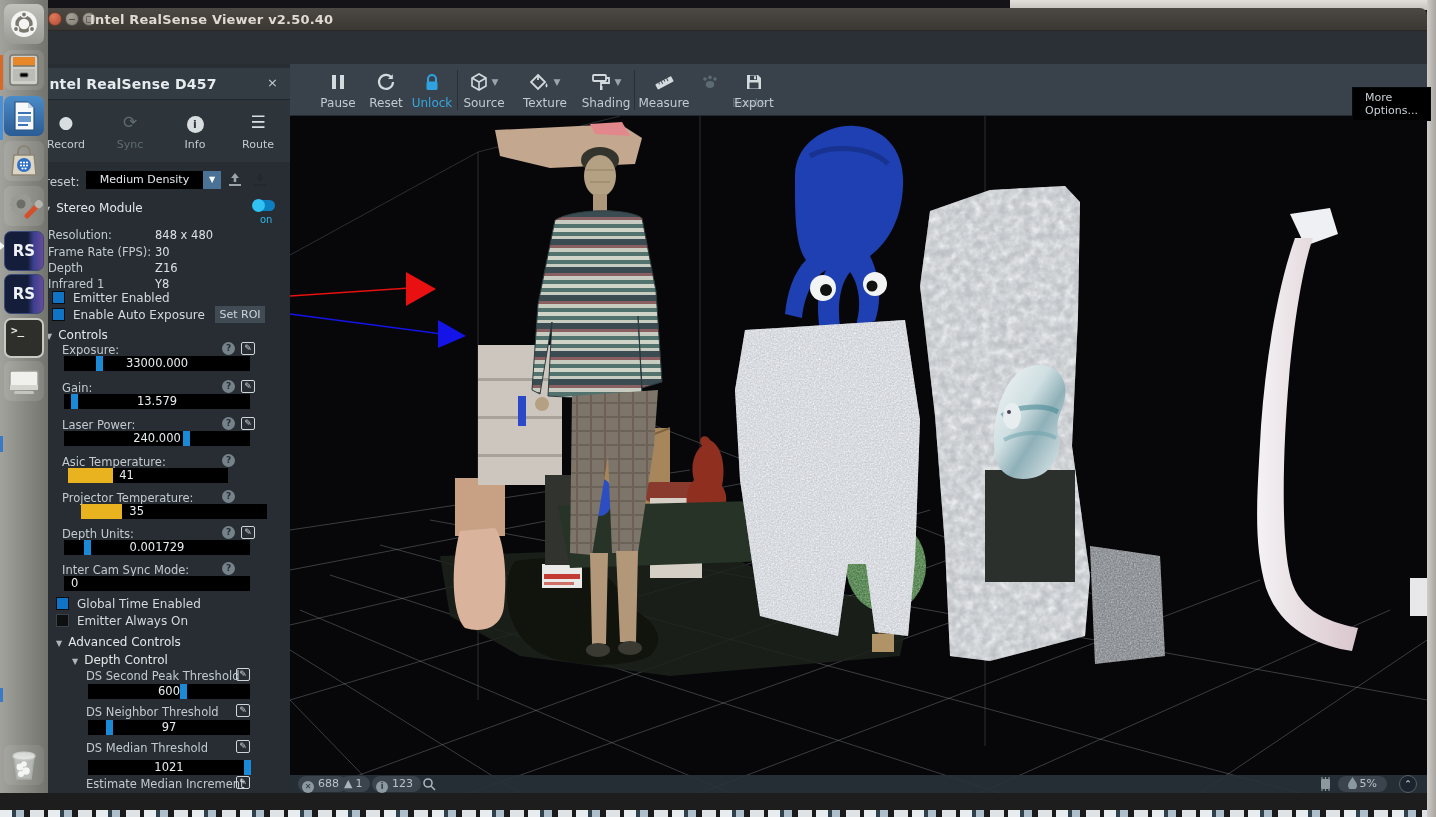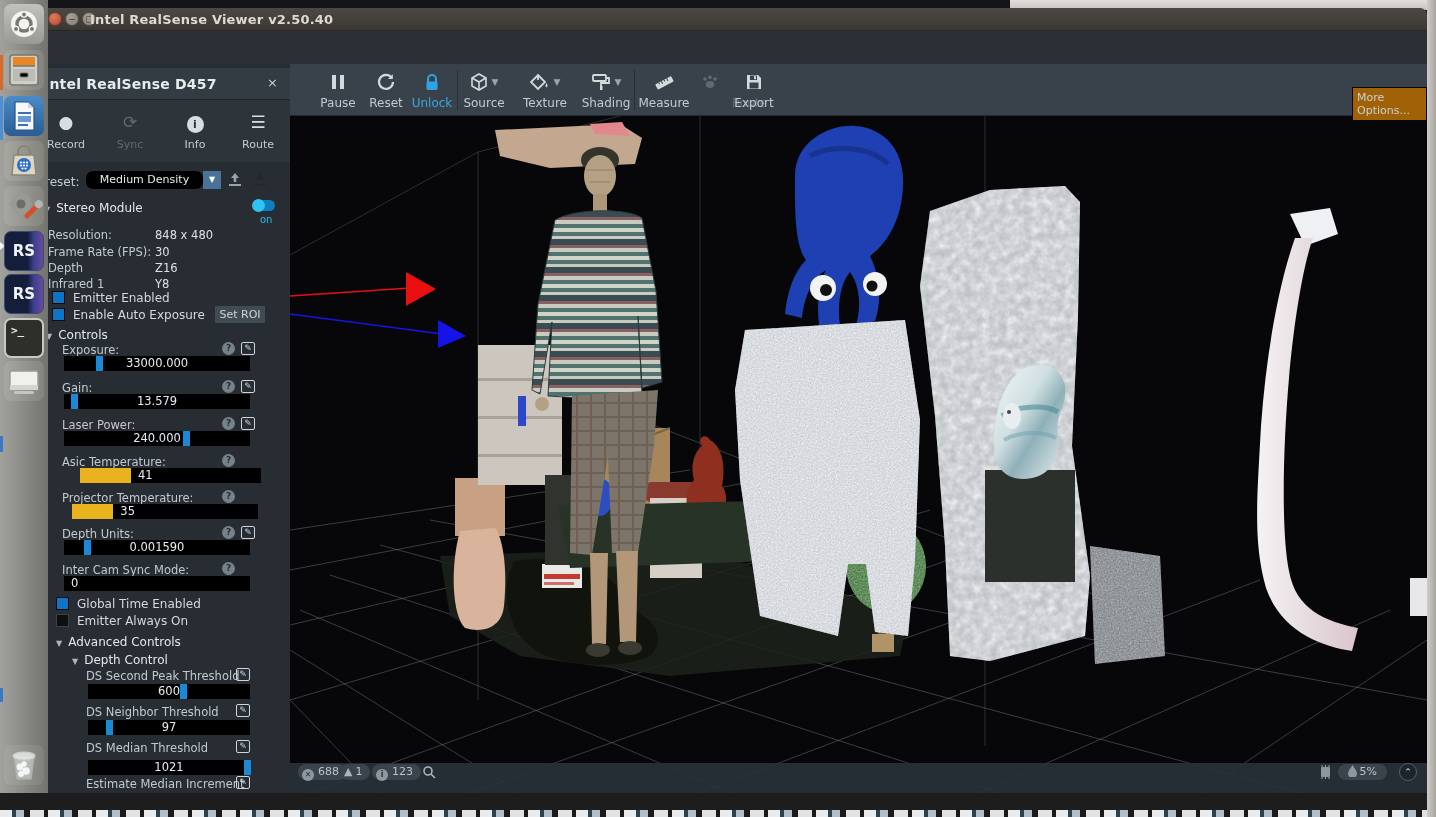--- a/index.html
+++ b/index.html
@@ -37,35 +37,35 @@
   
   .toolbar { position:absolute; left:270px; top:33px; width:1137px; height:52px; background:#39424b; border-bottom:1px solid #222930; }
   .tbtn { position:absolute; top:5px; width:52px; text-align:center; cursor:pointer; }
   .tbtn .ticon { height:26px; display:flex; align-items:center; justify-content:center; }
   .tbtn .tlabel { font-size:12px; color:#c3cbd1; margin-top:1px; }
   .tbtn.blue .tlabel { color:#35a7e0; }
   .tbtn.disabled .tlabel { color:#5d6a72;padding-left:48px; }
   .tsep { position:absolute; top:6px; width:1px; height:40px; background:#272e35; }
   .chev { position:absolute; font-size:9px; color:#9aa5ab; top:8px; }
 
-  .tooltip { position:absolute; left:1332px; top:56px; background:#a16207; border:1px solid #06090b; color:#c8cfd4; font-size:11px; padding:3px 4px; z-index:40; }
+  .tooltip { position:absolute; left:1332px; top:56px; background:#000000; border:1px solid #06090b; color:#c8cfd4; font-size:11px; padding:3px 12px; z-index:40; }
 
   
   .panel { position:absolute; left:0; top:33px; width:270px; bottom:0; background:#272d32; overflow:hidden; }
   .panel .ph { position:absolute; left:0; top:4px; width:100%; height:32px; background:#333c43; border-bottom:1px solid #1f252a; }
   .ph .pname { position:absolute; left:24px; top:8px; font-size:14px; color:#e6ebee; font-weight:bold; letter-spacing:.2px; }
   .ph .pclose { position:absolute; right:12px; top:7px; font-size:13px; color:#c3ccd2; cursor:pointer; }
   .actions { position:absolute; left:0; top:36px; width:100%; height:62px; background:#2d343a; }
   .act { position:absolute; top:10px; width:60px; text-align:center; cursor:pointer; }
   .act .aicon { height:24px; font-size:17px; color:#d8dde0; line-height:24px; }
   .act .albl { font-size:11px; color:#c3cbd1; margin-top:4px; }
   .act.disabled .aicon, .act.disabled .albl { color:#5f6c74; }
 
   .preset-label { position:absolute; left:18px; top:111px; font-size:12px; color:#c3cbd1; }
-  .preset-box { position:absolute; left:66px; top:107px; width:117px; height:18px; background:#000; color:#e6eaec; font-size:11px; text-align:center; line-height:18px; cursor:pointer;border-radius:7px; }
+  .preset-box { position:absolute; left:66px; top:107px; width:117px; height:18px; background:#000; color:#e6eaec; font-size:11px; text-align:center; line-height:18px; cursor:pointer; }
   .preset-arrow { position:absolute; left:183px; top:107px; width:18px; height:18px; background:#4a7296; color:#fff; font-size:8px; text-align:center; line-height:18px; cursor:pointer; }
   .mini-ic { position:absolute; top:107px; width:18px; height:18px; cursor:pointer; }
 
   .sec-caret { font-size:8px; color:#aeb6bc; margin-right:6px; }
   .stereo-hdr { position:absolute; left:24px; top:137px; font-size:12px; color:#e2e7ea; }
   .toggle { position:absolute; left:233px; top:136px; width:22px; height:11px; border-radius:6px; background:#0d7fbf; cursor:pointer; }
   .toggle .knob { position:absolute; left:-1px; top:-1px; width:13px; height:13px; border-radius:50%; background:#2fc2f2; }
   .toggle-on { position:absolute; left:240px; top:150px; font-size:10px; color:#2eb6e8; }
 
   .inforow { position:absolute; left:28px; font-size:11.5px; color:#c3cbd1; }
@@ -83,21 +83,21 @@
   .slider .sval { position:absolute; width:100%; text-align:center; font-size:11.5px; color:#e8ecee; line-height:15px; }
   .slider .handle { position:absolute; top:0; width:7px; height:15px; background:#1a8ad6; }
   .bar { position:absolute; height:15px; background:#000; }
   .bar .fill { position:absolute; left:0; top:0; height:15px; background:#e9b31f; }
   .bar .bval { position:absolute; font-size:11.5px; color:#e8ecee; line-height:15px; }
   .tinput { position:absolute; height:15px; background:#000; color:#e8ecee; font-size:11.5px; line-height:15px; padding-left:7px; }
   .sechdr { position:absolute; font-size:12px; color:#e2e7ea; }
 
   
   .scene { position:absolute; left:270px; top:85px; width:1137px; height:677px; background:#07070a; overflow:hidden; cursor:grab; }
-  .vp-status { position:absolute; left:270px; bottom:0; width:1137px; height:30px; background:rgba(40,49,57,.92); }
+  .vp-status { position:absolute; left:270px; bottom:0; width:1137px; height:18px; background:rgba(40,49,57,.92); }
   .badge { position:absolute; top:1px; height:16px; border-radius:8px; background:#3b444d; color:#b9c2c9; font-size:11px; line-height:16px; padding:0 8px 0 4px; }
   .badge .bic { display:inline-block; width:12px; height:12px; border-radius:50%; background:#8d99a1; color:#2c343c; font-size:8px; font-weight:bold; text-align:center; line-height:12px; margin-right:4px; vertical-align:-2px; }
   .warnic { color:#aab4bb; font-size:11px; margin-right:3px; }
   .upbtn { position:absolute; right:10px; top:0; width:18px; height:18px; border-radius:50%; background:#1b232c; border:1px solid #56606a; color:#e8edf0; font-size:9px; text-align:center; line-height:16px; cursor:pointer; }
 
   
   #dock { position:absolute; left:0; top:0; width:48px; height:793px; background:linear-gradient(90deg,#a2a29c,#73736d); z-index:50; }
   .dicon { position:absolute; left:4px; width:40px; height:40px; border-radius:7px; cursor:pointer; }
   .pip { position:absolute; left:0; width:0; height:0; border-left:5px solid #f2f4f2; border-top:4px solid transparent; border-bottom:4px solid transparent; }
   .sliver { position:absolute; left:0; width:3px; }
@@ -302,37 +302,37 @@
         <div class="ctl-label" style="left:42px; top:354px">Laser Power:</div>
         <div class="help" style="left:202px; top:353px">?</div>
         <div class="edit" style="left:221px; top:353px">✎</div>
         <div class="slider" style="left:44px; top:367px; width:186px">
           <div class="sval">240.000</div>
             <div class="handle" style="left:64%"></div>
         </div>
 
         <div class="ctl-label" style="left:42px; top:391px">Asic Temperature:</div>
         <div class="help" style="left:202px; top:390px">?</div>
-        <div class="bar" style="left:60px; top:404px; width:181px">
+        <div class="bar" style="left:48px; top:404px; width:160px">
           <div class="fill" style="width:28%"></div>
             <div class="bval" style="left:32%">41</div>
         </div>
 
         <div class="ctl-label" style="left:42px; top:427px">Projector Temperature:</div>
         <div class="help" style="left:202px; top:426px">?</div>
-        <div class="bar" style="left:52px; top:440px; width:186px">
+        <div class="bar" style="left:61px; top:440px; width:186px">
           <div class="fill" style="width:22%"></div>
             <div class="bval" style="left:26%">35</div>
         </div>
 
         <div class="ctl-label" style="left:42px; top:463px">Depth Units:</div>
         <div class="help" style="left:202px; top:462px">?</div>
         <div class="edit" style="left:221px; top:462px">✎</div>
         <div class="slider" style="left:44px; top:476px; width:186px">
-          <div class="sval">0.001590</div>
+          <div class="sval">0.001729</div>
             <div class="handle" style="left:11%"></div>
         </div>
 
         <div class="ctl-label" style="left:42px; top:499px">Inter Cam Sync Mode:</div>
         <div class="help" style="left:202px; top:498px">?</div>
         <div class="tinput" style="left:44px; top:512px; width:186px">0</div>
 
         <div class="cbrow" style="left:36px; top:533px"><span class="cb"></span><span>Global Time Enabled</span></div>
         <div class="cbrow" style="left:36px; top:550px"><span class="cb off"></span><span>Emitter Always On</span></div>
 

